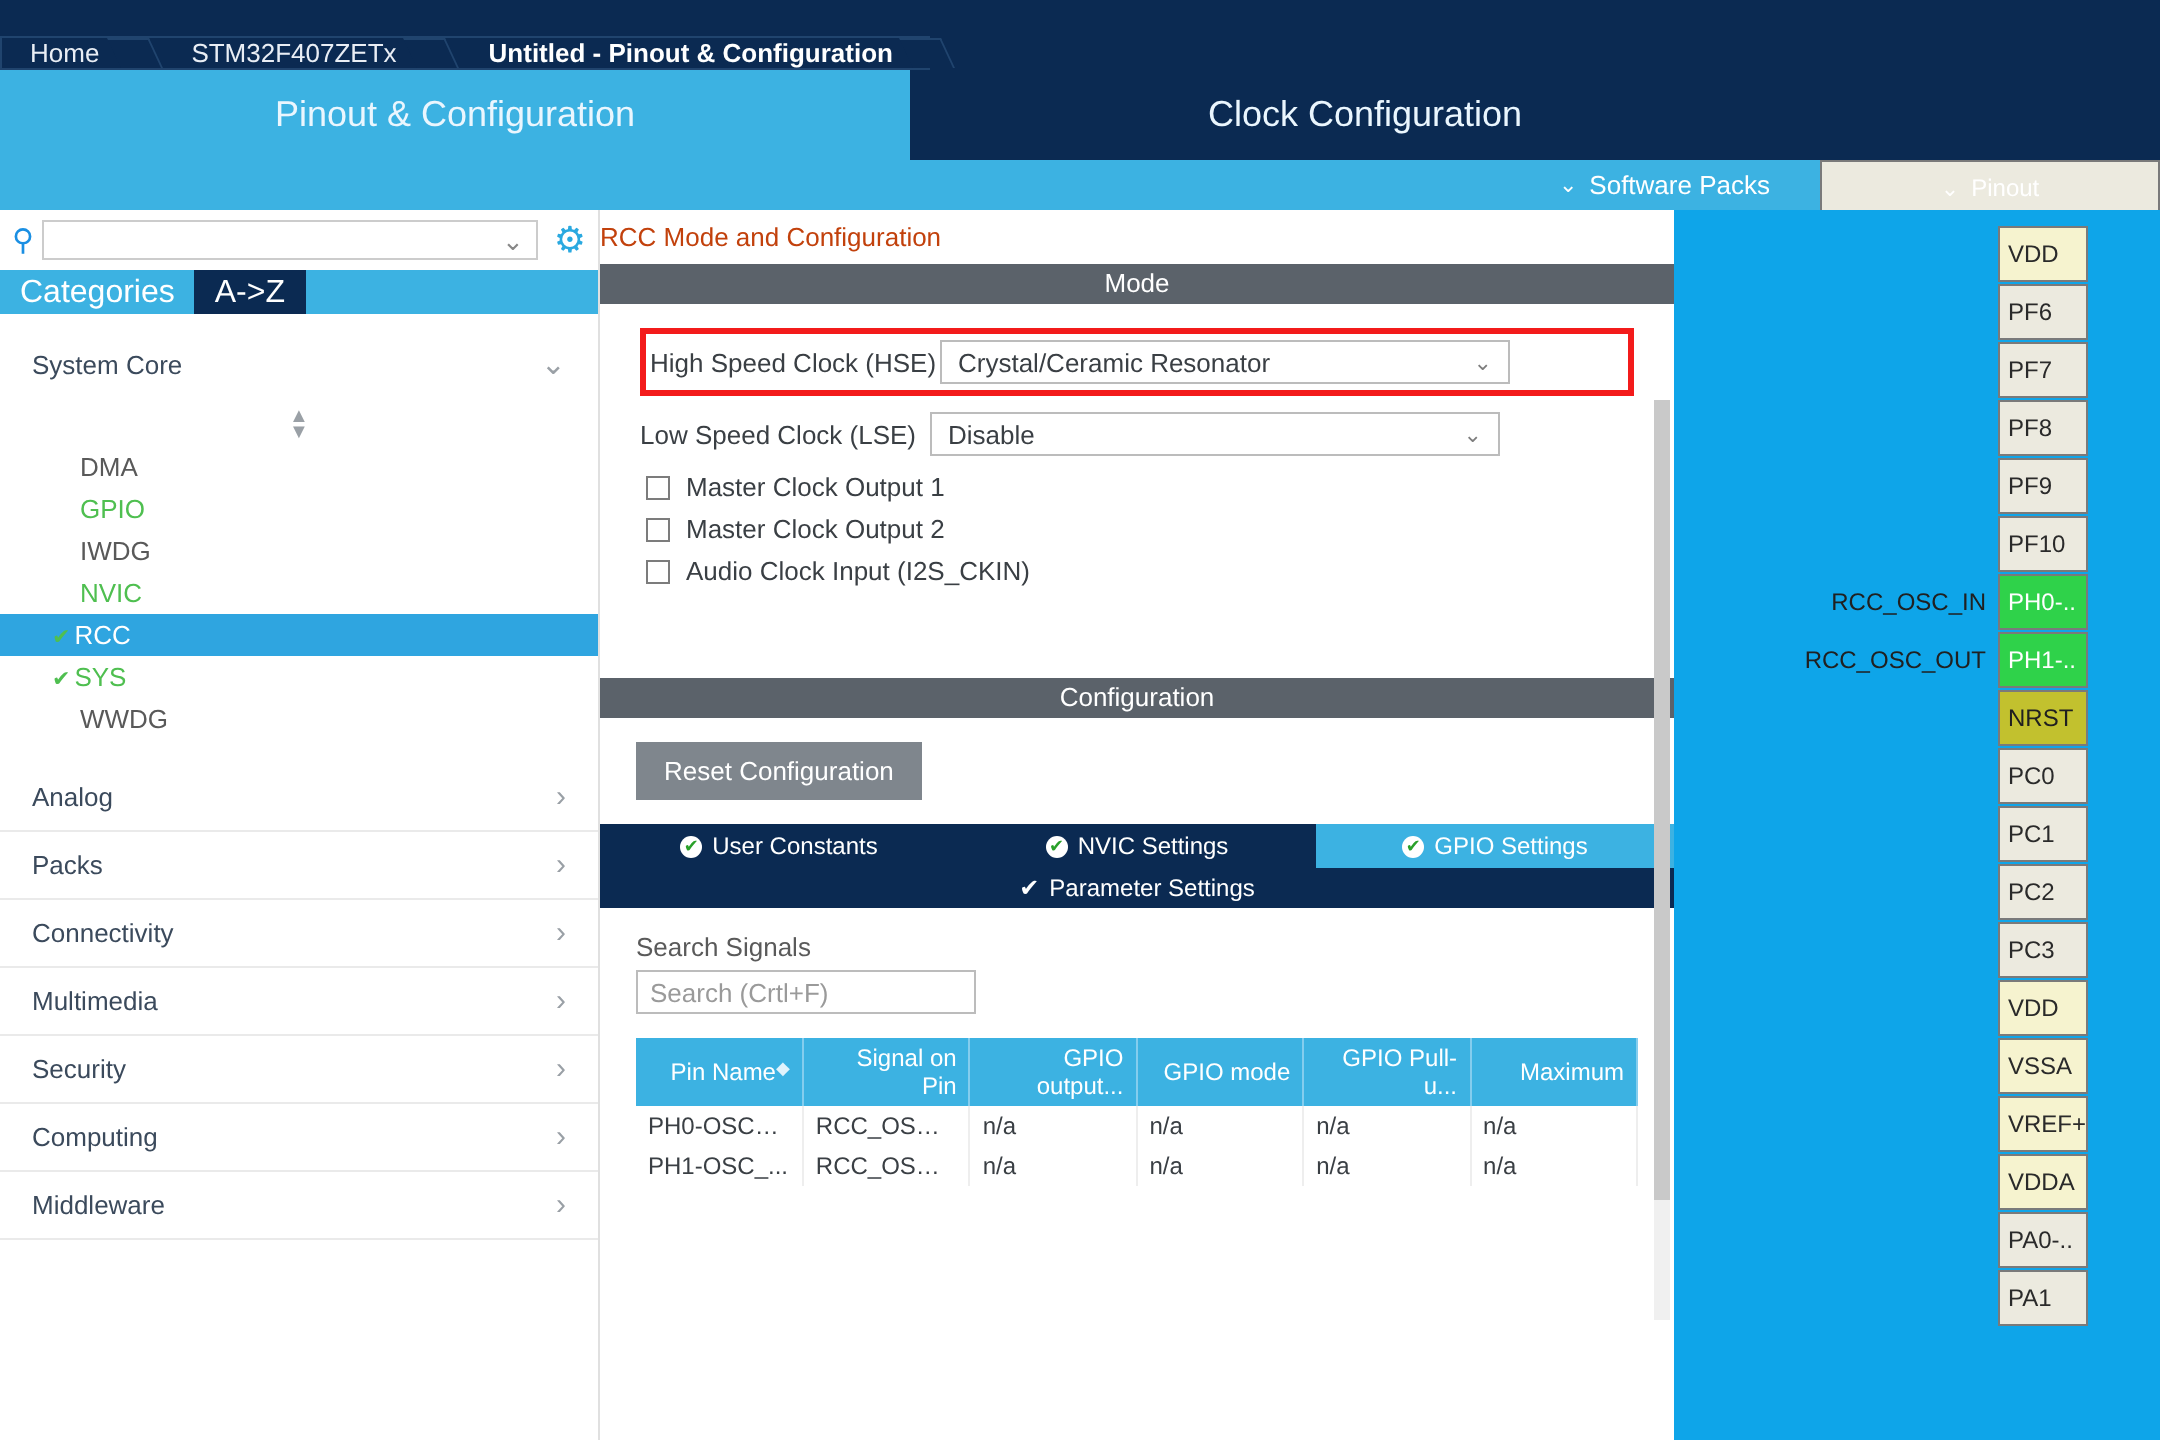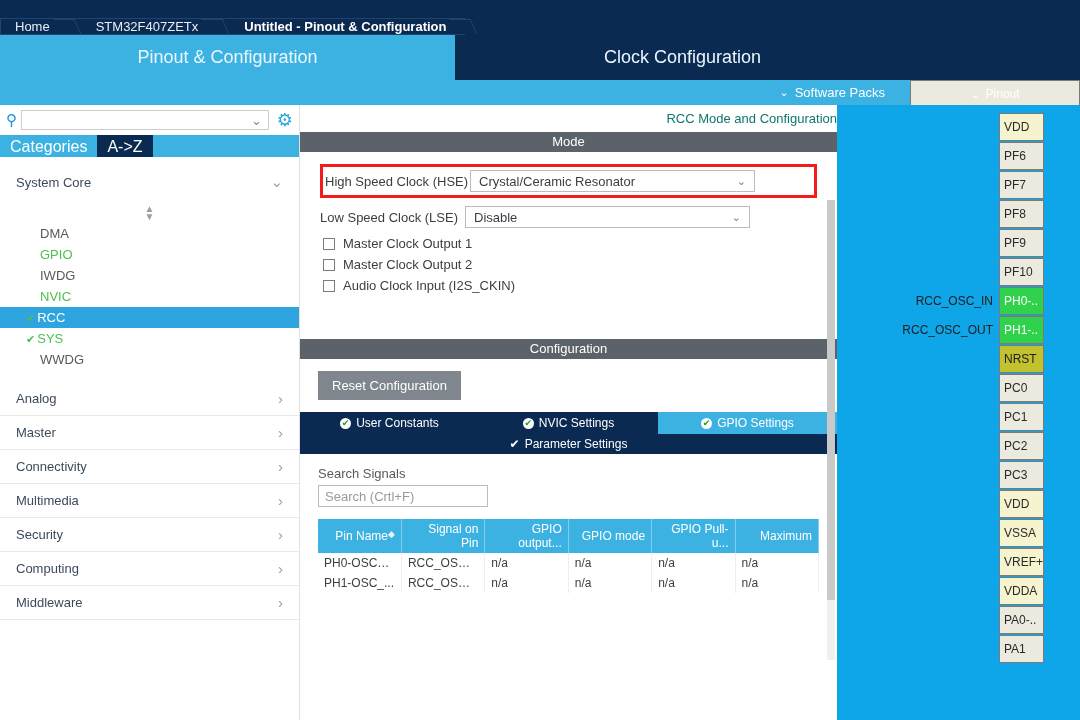--- a/index.html
+++ b/index.html
@@ -36,21 +36,21 @@
 .lcat .arrow{color:#9aa0a6;font-size:15px}
 .lcat.open{border-bottom:none}
 .tree{padding:4px 0 12px 0}
 .sort-arrows{text-align:center;color:#9aa0a6;font-size:10px;line-height:8px;padding:2px 0}
 .tree-item{padding:3px 10px 3px 40px;color:#595959;cursor:pointer}
 .tree-item.green{color:#4fbf50}
 .tree-item.sel{background:#2fa5e0;color:#fff}
 .tree-item .tick{color:#4fbf50;margin-left:-14px;margin-right:2px;font-size:11px}
 
 .center{flex:1;display:flex;flex-direction:column;background:#fff;position:relative}
-.center-title{text-align:right;padding:6px 0;color:#0f766e}
+.center-title{text-align:left;padding:6px 0;color:#c2410c}
 .mode-bar,.conf-bar{background:#5b626a;color:#fff;text-align:center;font-size:13px;height:20px;line-height:20px}
 .mode-box{padding:12px 20px 20px 20px}
 .hse-wrap{border:3px solid #f31b1b;padding:3px 2px;display:flex;align-items:center;margin-bottom:8px}
 .mode-row{display:flex;align-items:center;margin-bottom:8px}
 .mode-label{width:145px;color:#3a3f44}
 .mode-select{flex:1;max-width:285px;height:22px;border:1px solid #bcbcbc;display:flex;align-items:center;justify-content:space-between;padding:0 8px;color:#3a3f44;cursor:pointer;background:#fff}
 .mode-select .dd{color:#7d7d7d;font-size:11px}
 .chk-row{display:flex;align-items:center;margin:6px 0 6px 3px;color:#3a3f44}
 .chk-row .box{width:12px;height:12px;border:1px solid #7c7c7c;margin-right:8px}
 .conf-section{margin-top:20px}
@@ -132,21 +132,21 @@
         <div class="tree-item green">NVIC</div>
         <div class="tree-item sel"><span class="tick">✔</span><span>RCC</span></div>
         <div class="tree-item green"><span class="tick">✔</span><span>SYS</span></div>
         <div class="tree-item">WWDG</div>
       </div>
       <div class="lcat">
           <span>Analog</span>
           <span class="arrow">›</span>
         </div>
       <div class="lcat">
-          <span>Master</span>
+          <span>Packs</span>
           <span class="arrow">›</span>
         </div>
       <div class="lcat">
           <span>Connectivity</span>
           <span class="arrow">›</span>
         </div>
       <div class="lcat">
           <span>Multimedia</span>
           <span class="arrow">›</span>
         </div>

